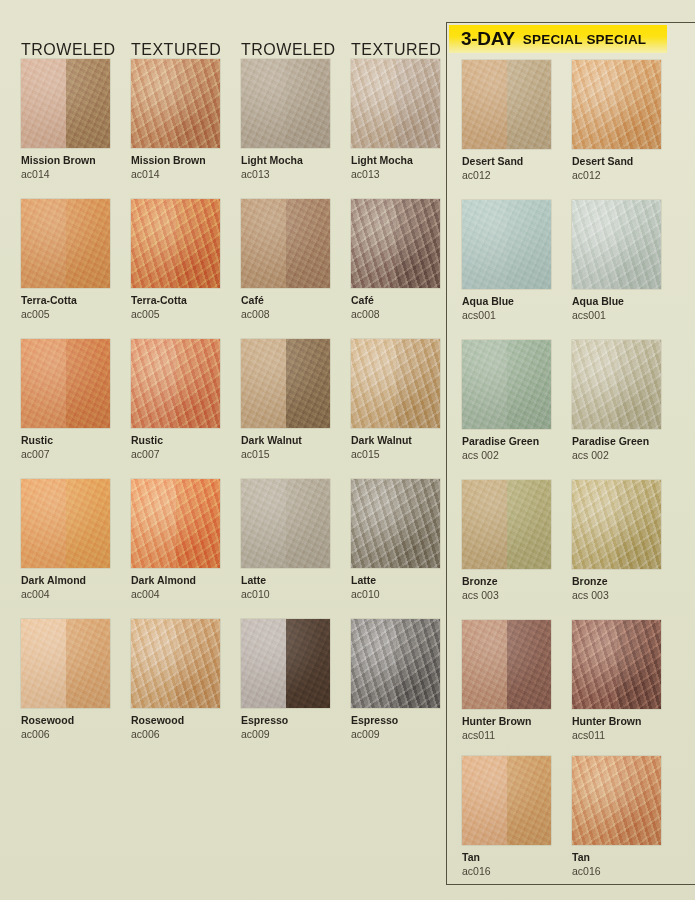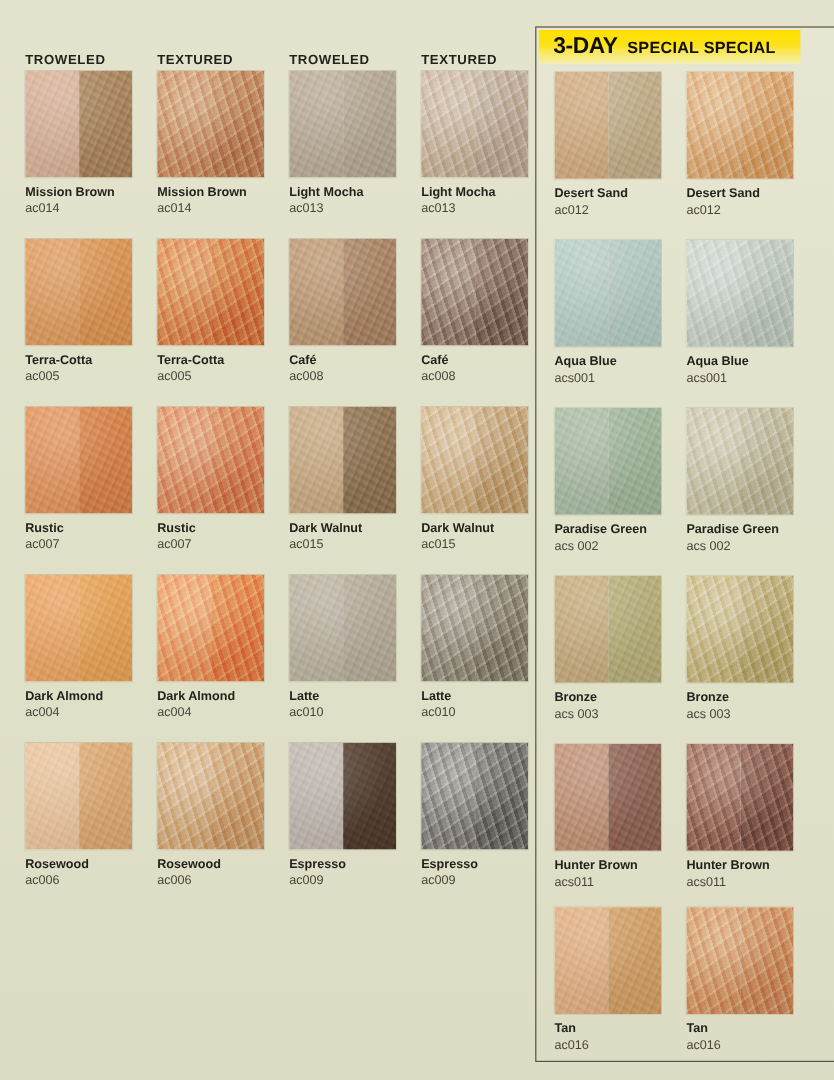--- a/index.html
+++ b/index.html
@@ -8,22 +8,22 @@
     background: #dfe0c8;
     font-family: "Liberation Sans", sans-serif;
     overflow: hidden;
   }
   #page {
     position: relative;
     width: 695px; height: 900px;
     background: linear-gradient(to bottom, #e4e4ce 0%, #e0e1c9 45%, #dcddc4 100%);
   }
   .col-head {
-    font-size: 11px;
-    font-weight: bold;
+    font-size: 16px;
+    font-weight: normal;
     letter-spacing: .5px;
     color: #231f1a;
     height: 14px;
     line-height: 14px;
     white-space: nowrap;
   }
   .cell { position: absolute; width: 90px; }
   .sw {
     width: 89px; height: 89px;
     position: relative;

